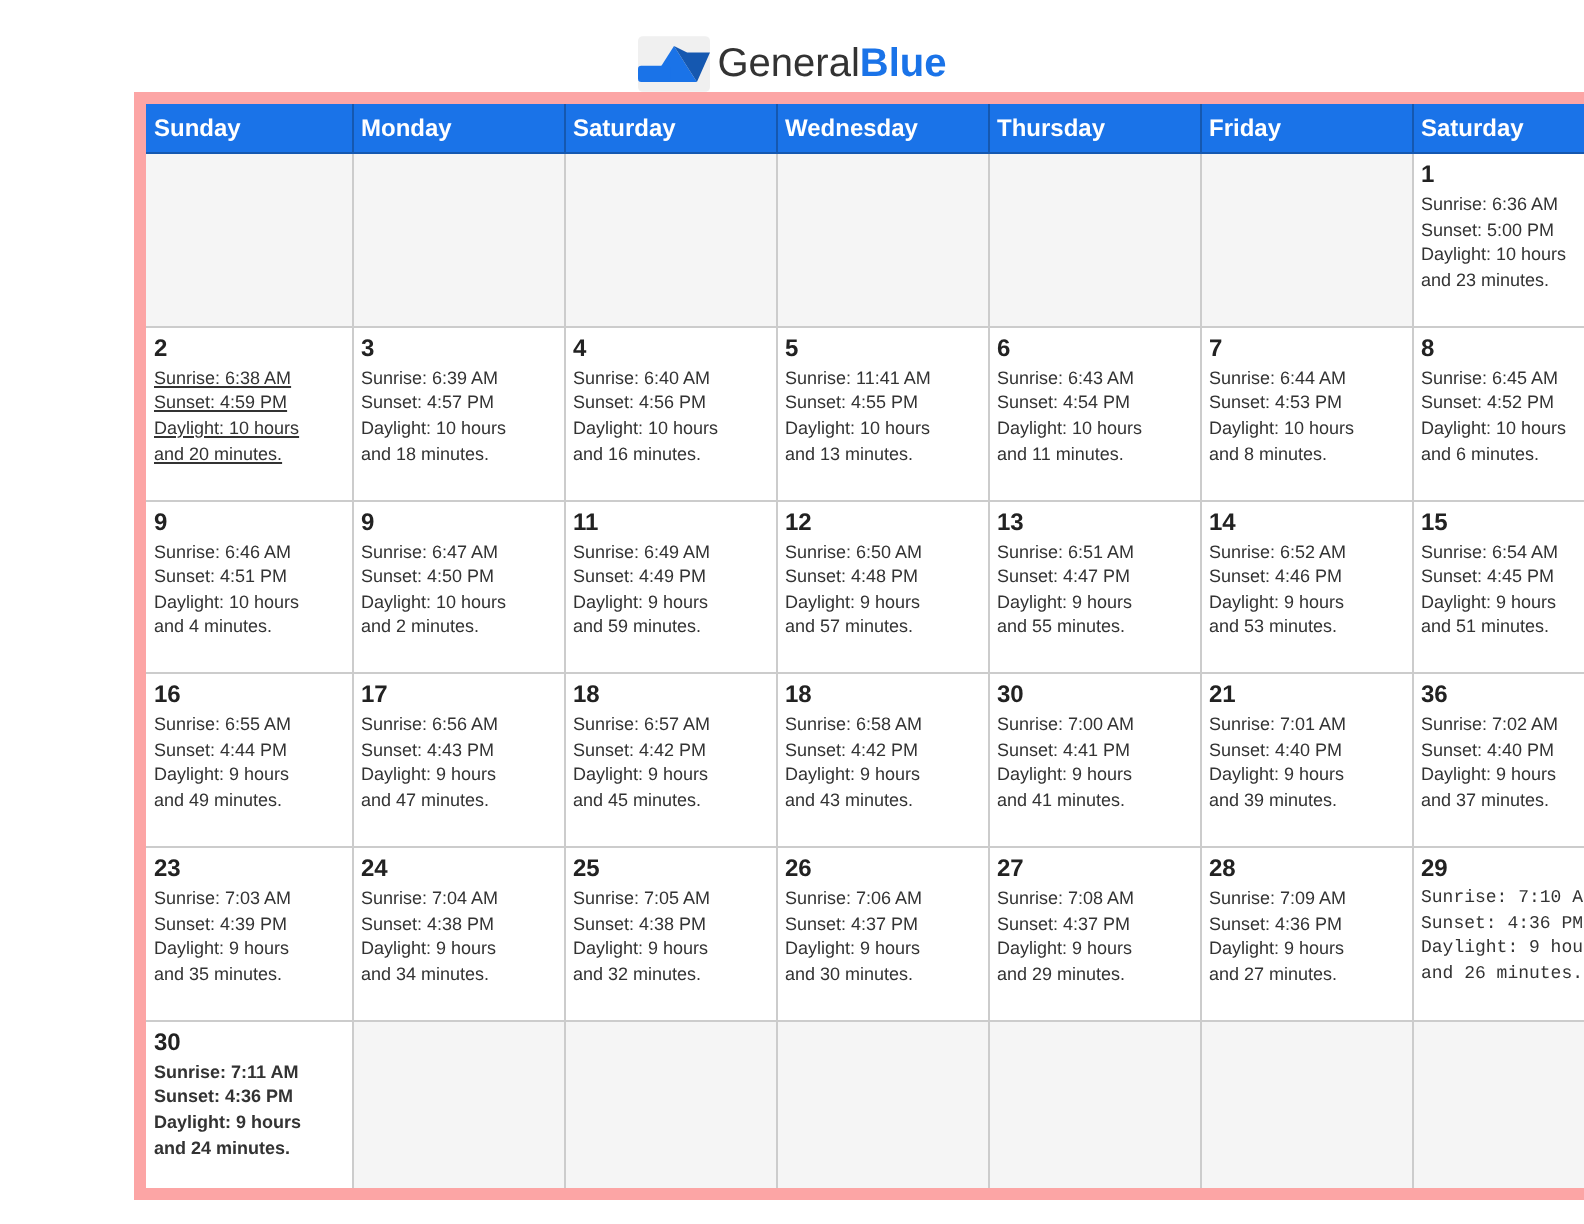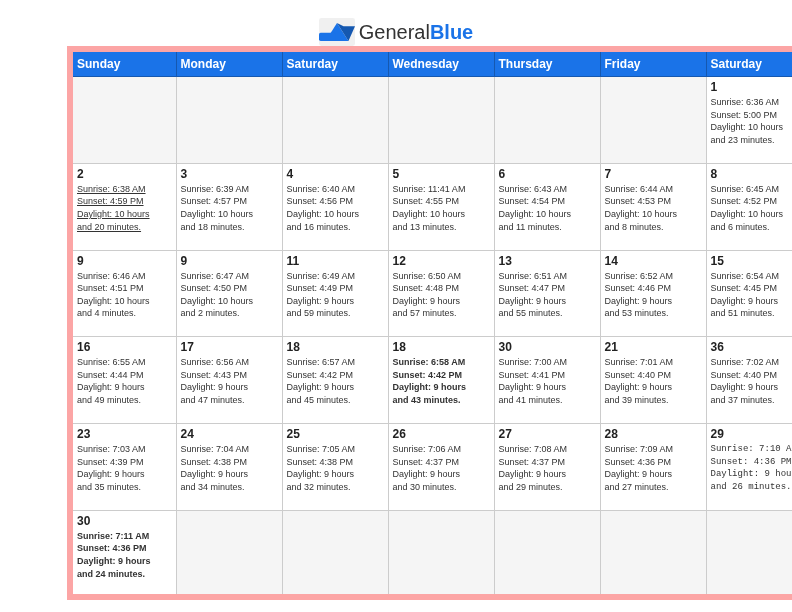--- a/index.html
+++ b/index.html
@@ -264,21 +264,21 @@
           </td>
           <td>
             <span class="day-num">18</span>
             <div class="day-info" style="white-space: pre-line;">Sunrise: 6:57 AM
 Sunset: 4:42 PM
 Daylight: 9 hours
 and 45 minutes.</div>
           </td>
           <td>
             <span class="day-num">18</span>
-            <div class="day-info" style="white-space: pre-line; font-weight: bold;">Sunrise: 6:58 AM
+            <div class="day-info" style="white-space: pre-line;">Sunrise: 6:58 AM
 Sunset: 4:42 PM
 Daylight: 9 hours
 and 43 minutes.</div>
           </td>
           <td>
             <span class="day-num">30</span>
             <div class="day-info" style="white-space: pre-line;">Sunrise: 7:00 AM
 Sunset: 4:41 PM
 Daylight: 9 hours
 and 41 minutes.</div>

